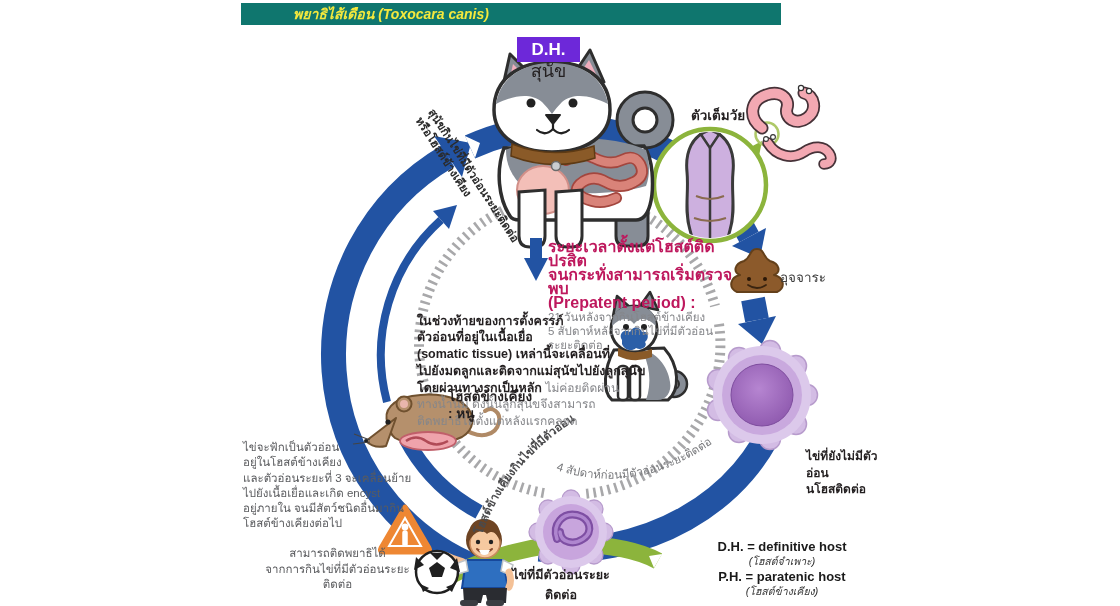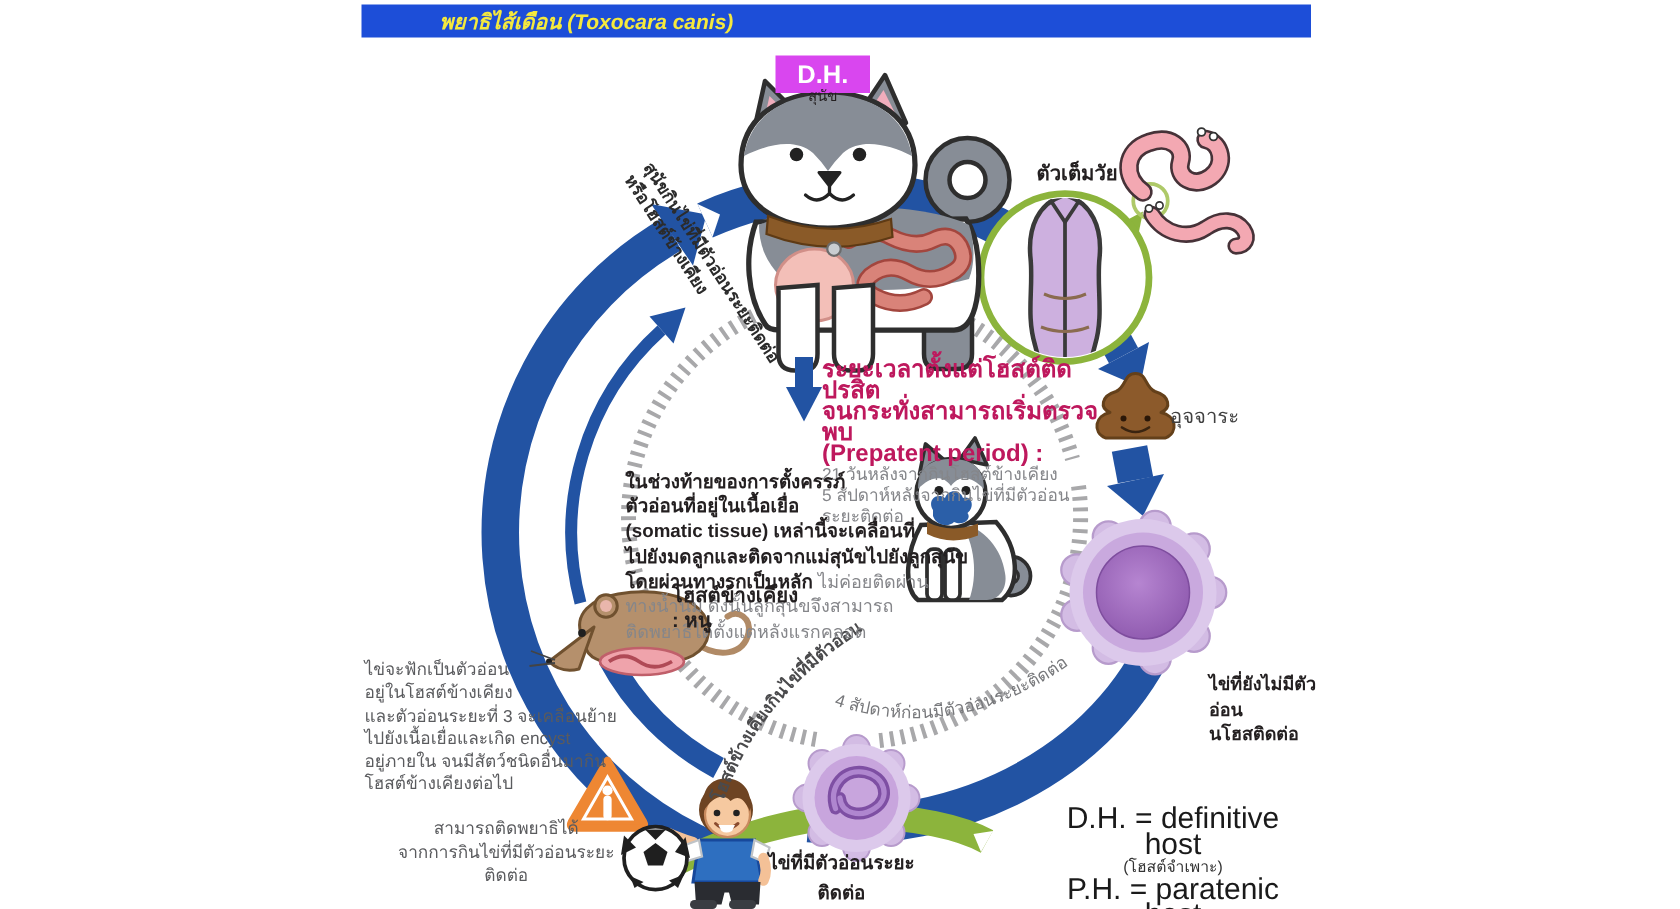--- a/index.html
+++ b/index.html
@@ -1,41 +1,41 @@
 <!DOCTYPE html>
 <html><head>
 <meta charset="utf-8">
 <style>
   html,body{margin:0;padding:0;background:#ffffff;}
   .canvas{position:relative;width:1120px;height:606px;background:#ffffff;overflow:hidden;
           font-family:"Liberation Sans","DejaVu Sans",sans-serif;}
   .abs{position:absolute;}
   .pre{white-space:pre-line;}
-  .title-bar{left:241px;top:3px;width:633px;height:22px;background:#1d4ed8;
+  .title-bar{left:241px;top:3px;width:540px;height:22px;background:#0f766e;
              color:#F5E93D;font-weight:bold;font-style:italic;font-size:14px;
              line-height:22px;padding-left:52px;box-sizing:border-box;}
-  .dh-box{left:517px;top:37px;width:63px;height:25px;background:#d946ef;color:#ffffff;
+  .dh-box{left:517px;top:37px;width:63px;height:25px;background:#6d28d9;color:#ffffff;
           font-weight:bold;font-size:17px;line-height:25px;text-align:center;}
-  .dh-sub{left:517px;top:56px;width:63px;text-align:center;font-size:10px;color:#231F20;}
+  .dh-sub{left:517px;top:56px;width:63px;text-align:center;font-size:18px;color:#231F20;}
   .adult-label{left:691px;top:104px;font-size:13.5px;font-weight:600;color:#231F20;}
   .feces-label{left:780px;top:266px;font-size:13.5px;color:#404040;}
   .prepatent{left:548px;top:240px;width:190px;}
   .prepatent .b{font-size:16px;line-height:14px;font-weight:bold;color:#be185d;}
   .prepatent .d{font-size:11.5px;line-height:14px;color:#85868A;}
   .transpl{left:417px;top:296px;width:230px;font-size:12px;line-height:16.7px;}
   .transpl .b{font-weight:bold;color:#231F20;font-size:12.5px;}
   .transpl .d{color:#85868A;}
   .ph-label{left:448px;top:388px;font-size:13.5px;font-weight:bold;color:#231F20;line-height:17px;}
   .encyst{left:243px;top:440px;width:175px;font-size:11.5px;line-height:15.3px;color:#5A5B5E;}
   .human-note{left:260px;top:546px;width:155px;text-align:center;font-size:11.5px;line-height:15.5px;color:#5A5B5E;}
   .egg-inf-label{left:500px;top:565px;width:122px;text-align:center;font-size:12.5px;font-weight:bold;color:#231F20;}
   .egg-noninf-label{left:806px;top:448px;width:90px;font-size:12px;font-weight:bold;color:#231F20;line-height:16.5px;}
   .legend{left:697px;top:538px;width:170px;text-align:center;color:#1A1A1A;}
-  .legend .term{font-size:20px;font-weight:normal;line-height:17px;}
-  .legend .thai{font-size:10.5px;line-height:13px;color:#333;}
+  .legend .term{font-size:13px;font-weight:bold;line-height:17px;}
+  .legend .thai{font-size:10.5px;line-height:13px;color:#333;font-style:italic;}
   .rot-label{left:437px;top:106px;transform:rotate(57deg);transform-origin:0 0;
              font-size:11.5px;font-weight:600;color:#2B2B2B;line-height:15px;}
   svg text{font-family:"Liberation Sans","DejaVu Sans",sans-serif;}
 </style>
 </head>
 <body>
 
 <div class="canvas">
 
   <svg class="abs" style="left:0;top:0;" width="1120" height="606" viewBox="0 0 1120 606">

